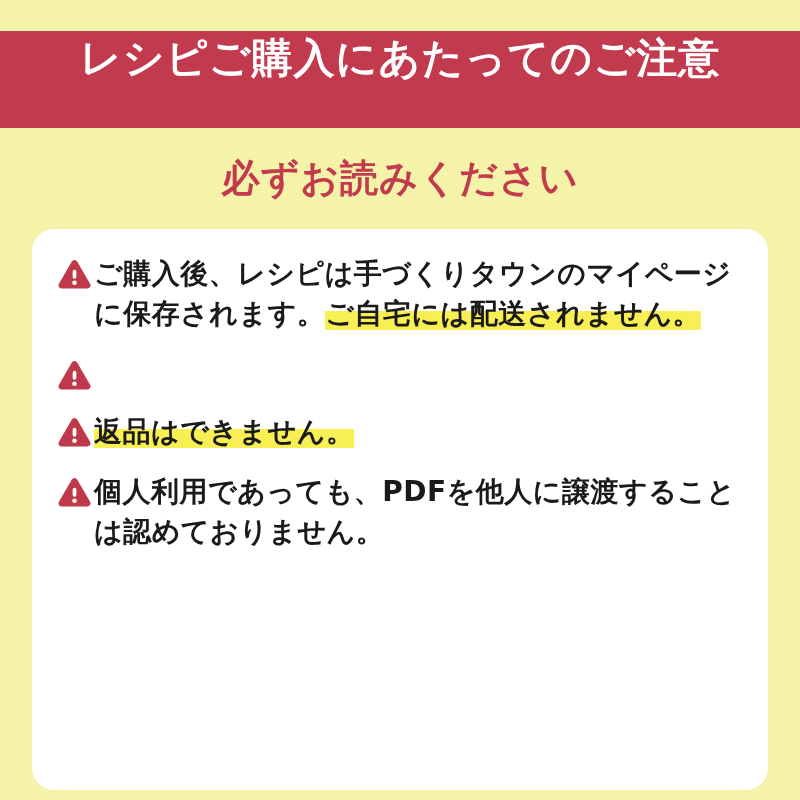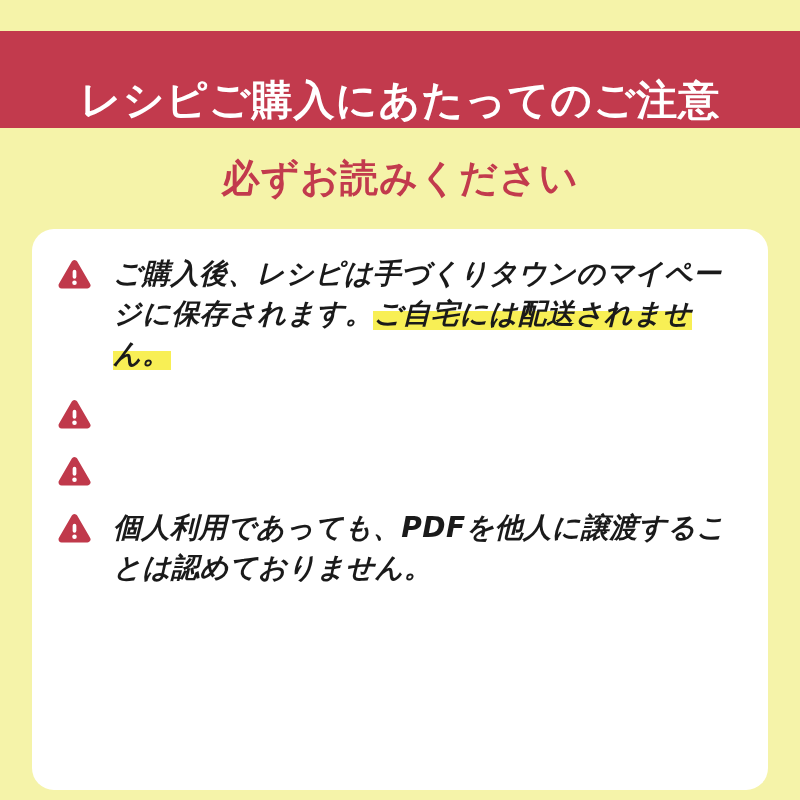--- a/index.html
+++ b/index.html
@@ -15,21 +15,21 @@
   body{
     background:var(--bg);
     font-family:"DejaVu Sans","Liberation Sans",sans-serif;
     overflow:hidden;
   }
   .banner{
     margin-top:31px;
     height:97px;
     background:var(--accent);
     display:flex;
-    align-items:flex-end;
+    align-items:flex-start;
     justify-content:center;
   }
   .banner-text{
     color:#ffffff;
     font-size:41px;
     font-weight:bold;
     letter-spacing:1px;
     white-space:nowrap;
   }
   .subtitle-wrap{
@@ -49,23 +49,22 @@
     width:736px;
     height:561px;
     margin:0 auto;
     background:var(--panel);
     border-radius:22px;
     padding:25px 26px 24px 26px;
   }
   .notice{
     display:flex;
     align-items:flex-start;
-    gap:22px;
+    gap:3px;
     margin-bottom:21px;
-    font-style:italic;
   }
   .notice:last-child{margin-bottom:0;}
   .warn-icon{
     flex:0 0 33px;
     width:33px;
     height:31px;
     margin-top:5px;
   }
   .notice-text{
     font-size:28px;
@@ -105,20 +104,21 @@
   <rect x="14.2" y="10.5" width="3.6" height="8.5" rx="1.8" fill="#ffffff"></rect>
   <circle cx="16" cy="23" r="2.2" fill="#ffffff"></circle>
 </svg></span>
       </div>
       <div class="notice">
         <span class="warn-icon"><svg viewBox="0 0 32 30" width="33" height="31">
   <path d="M16 4 L28.5 25.5 H3.5 Z" fill="#c0394b" stroke="#c0394b" stroke-width="6" stroke-linejoin="round"></path>
   <rect x="14.2" y="10.5" width="3.6" height="8.5" rx="1.8" fill="#ffffff"></rect>
   <circle cx="16" cy="23" r="2.2" fill="#ffffff"></circle>
 </svg></span>
+        <div class="notice-text"><span class="hl">返品はできません。</span></div>
       </div>
       <div class="notice">
         <span class="warn-icon"><svg viewBox="0 0 32 30" width="33" height="31">
   <path d="M16 4 L28.5 25.5 H3.5 Z" fill="#c0394b" stroke="#c0394b" stroke-width="6" stroke-linejoin="round"></path>
   <rect x="14.2" y="10.5" width="3.6" height="8.5" rx="1.8" fill="#ffffff"></rect>
   <circle cx="16" cy="23" r="2.2" fill="#ffffff"></circle>
 </svg></span>
         <div class="notice-text"><span>個人利用であっても、PDFを他人に譲渡することは認めておりません。</span></div>
       </div>
     </div>

